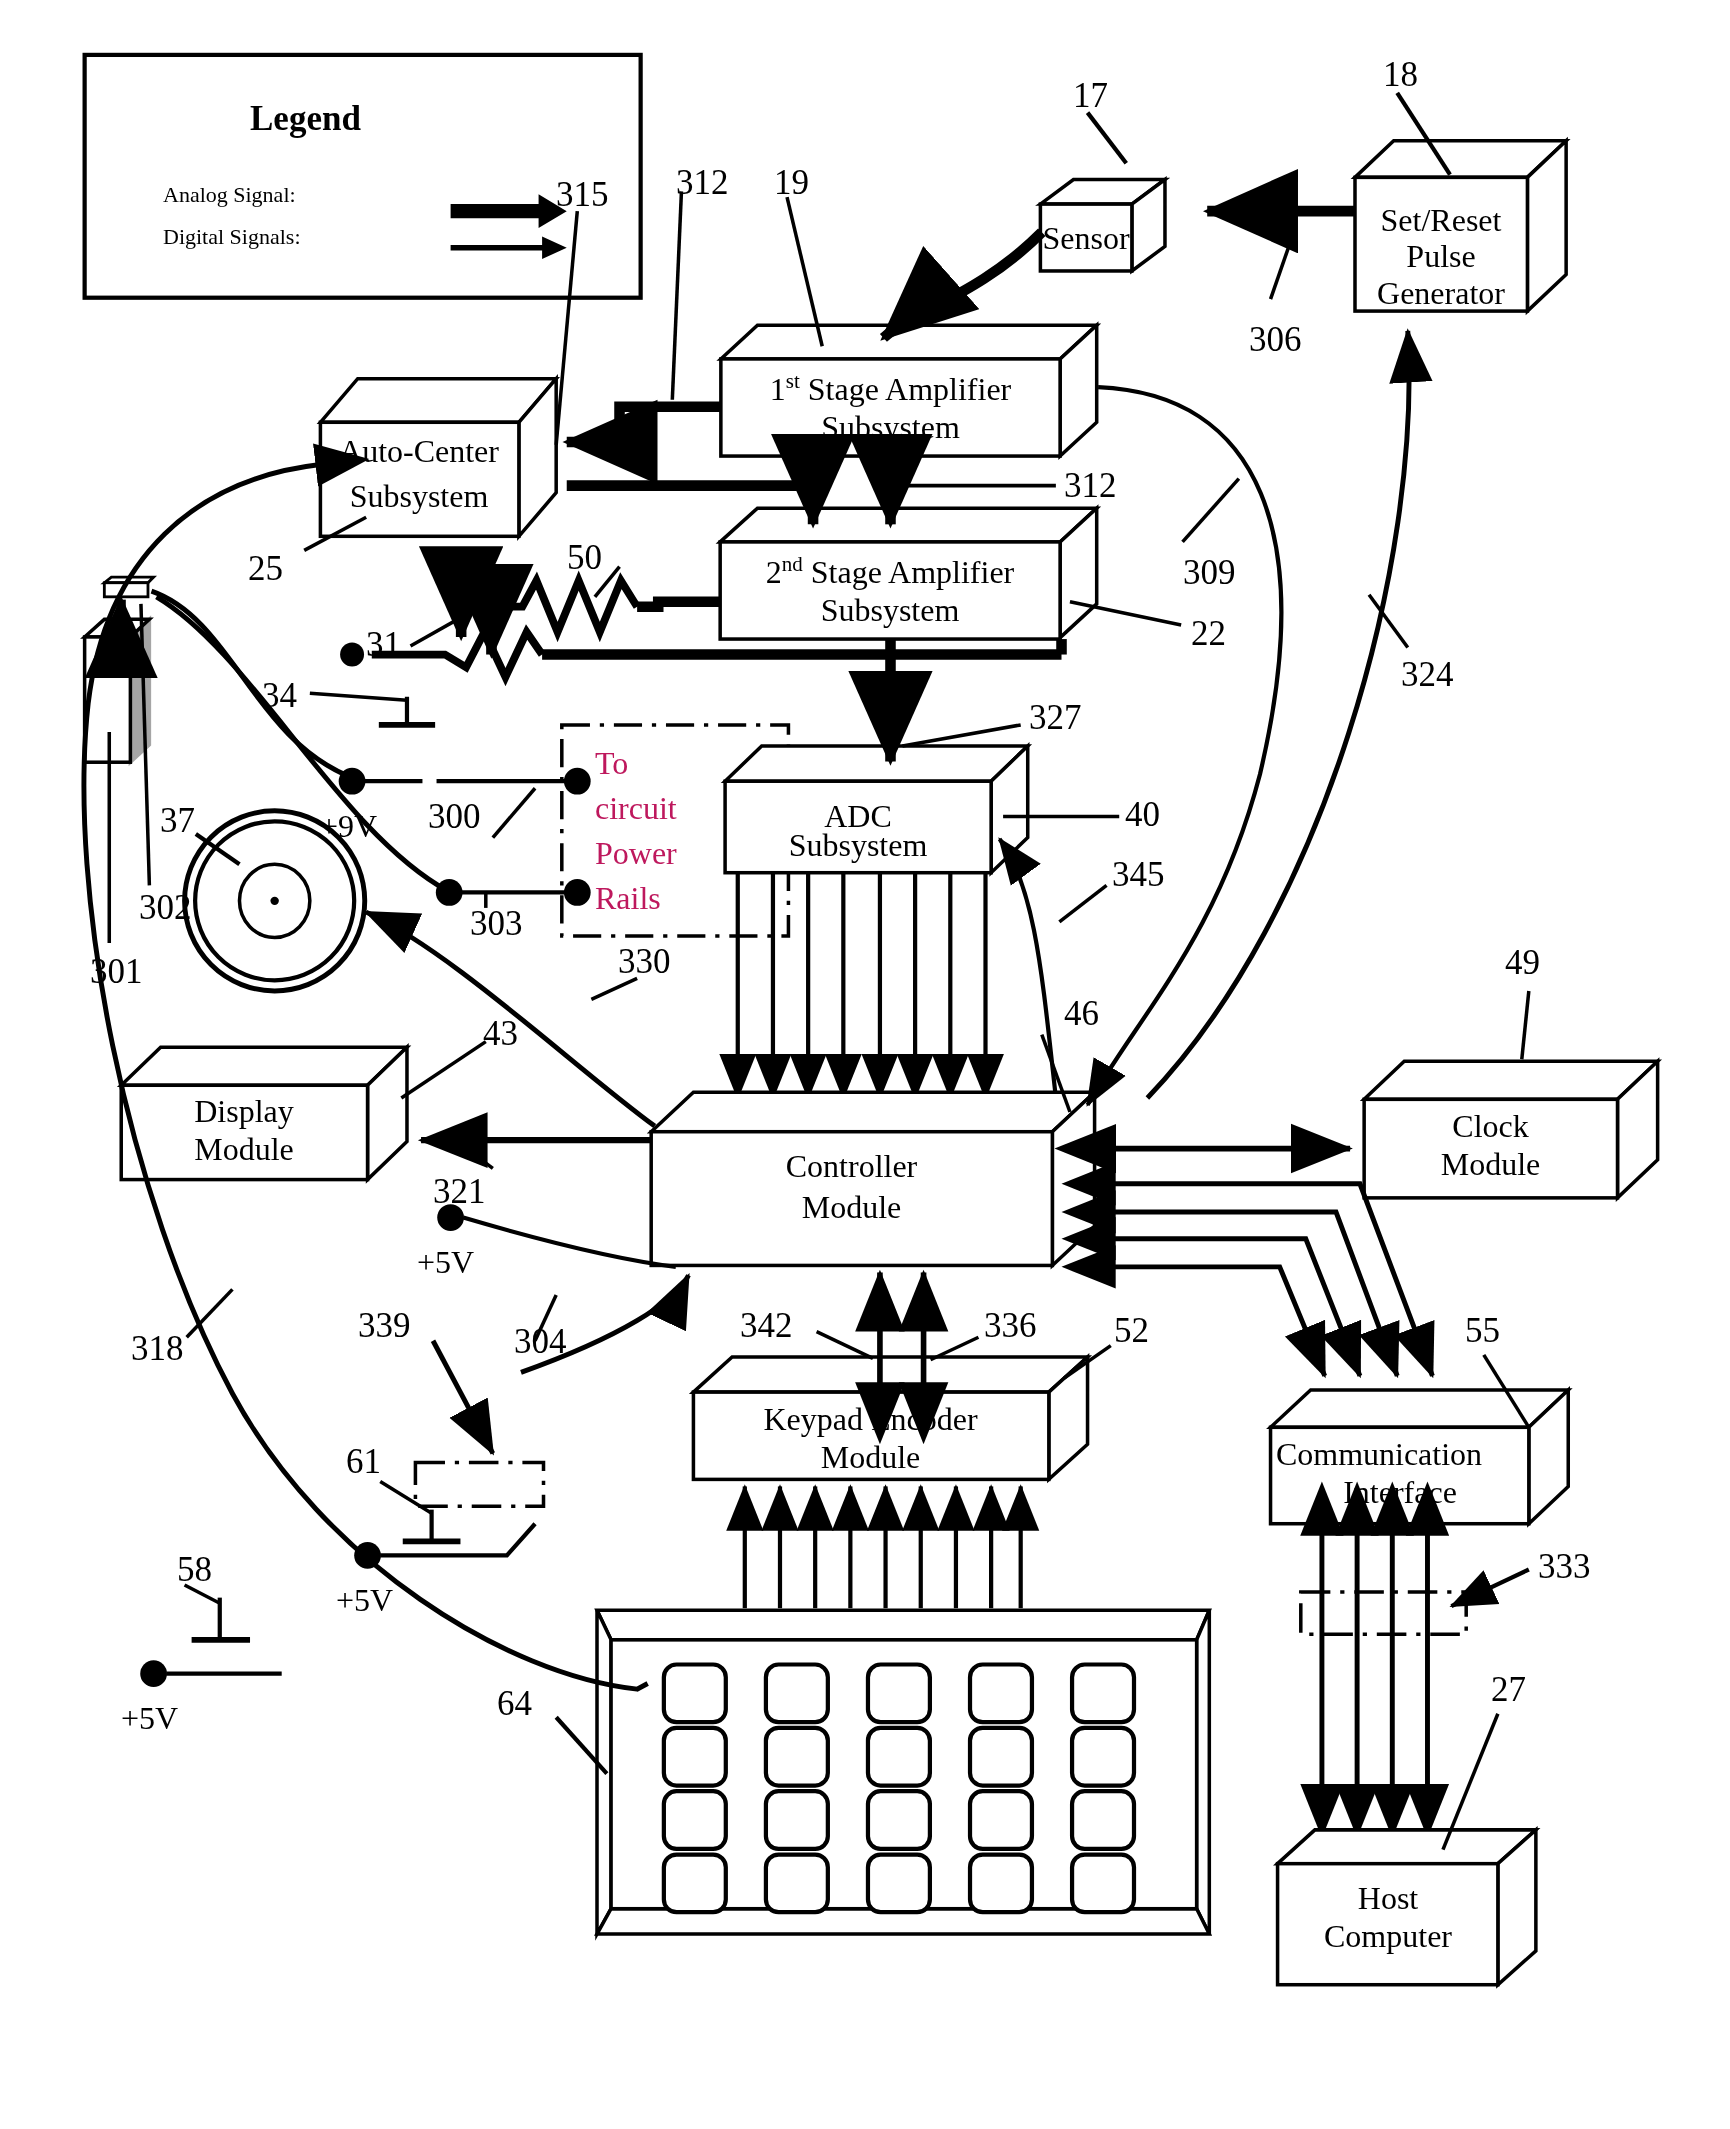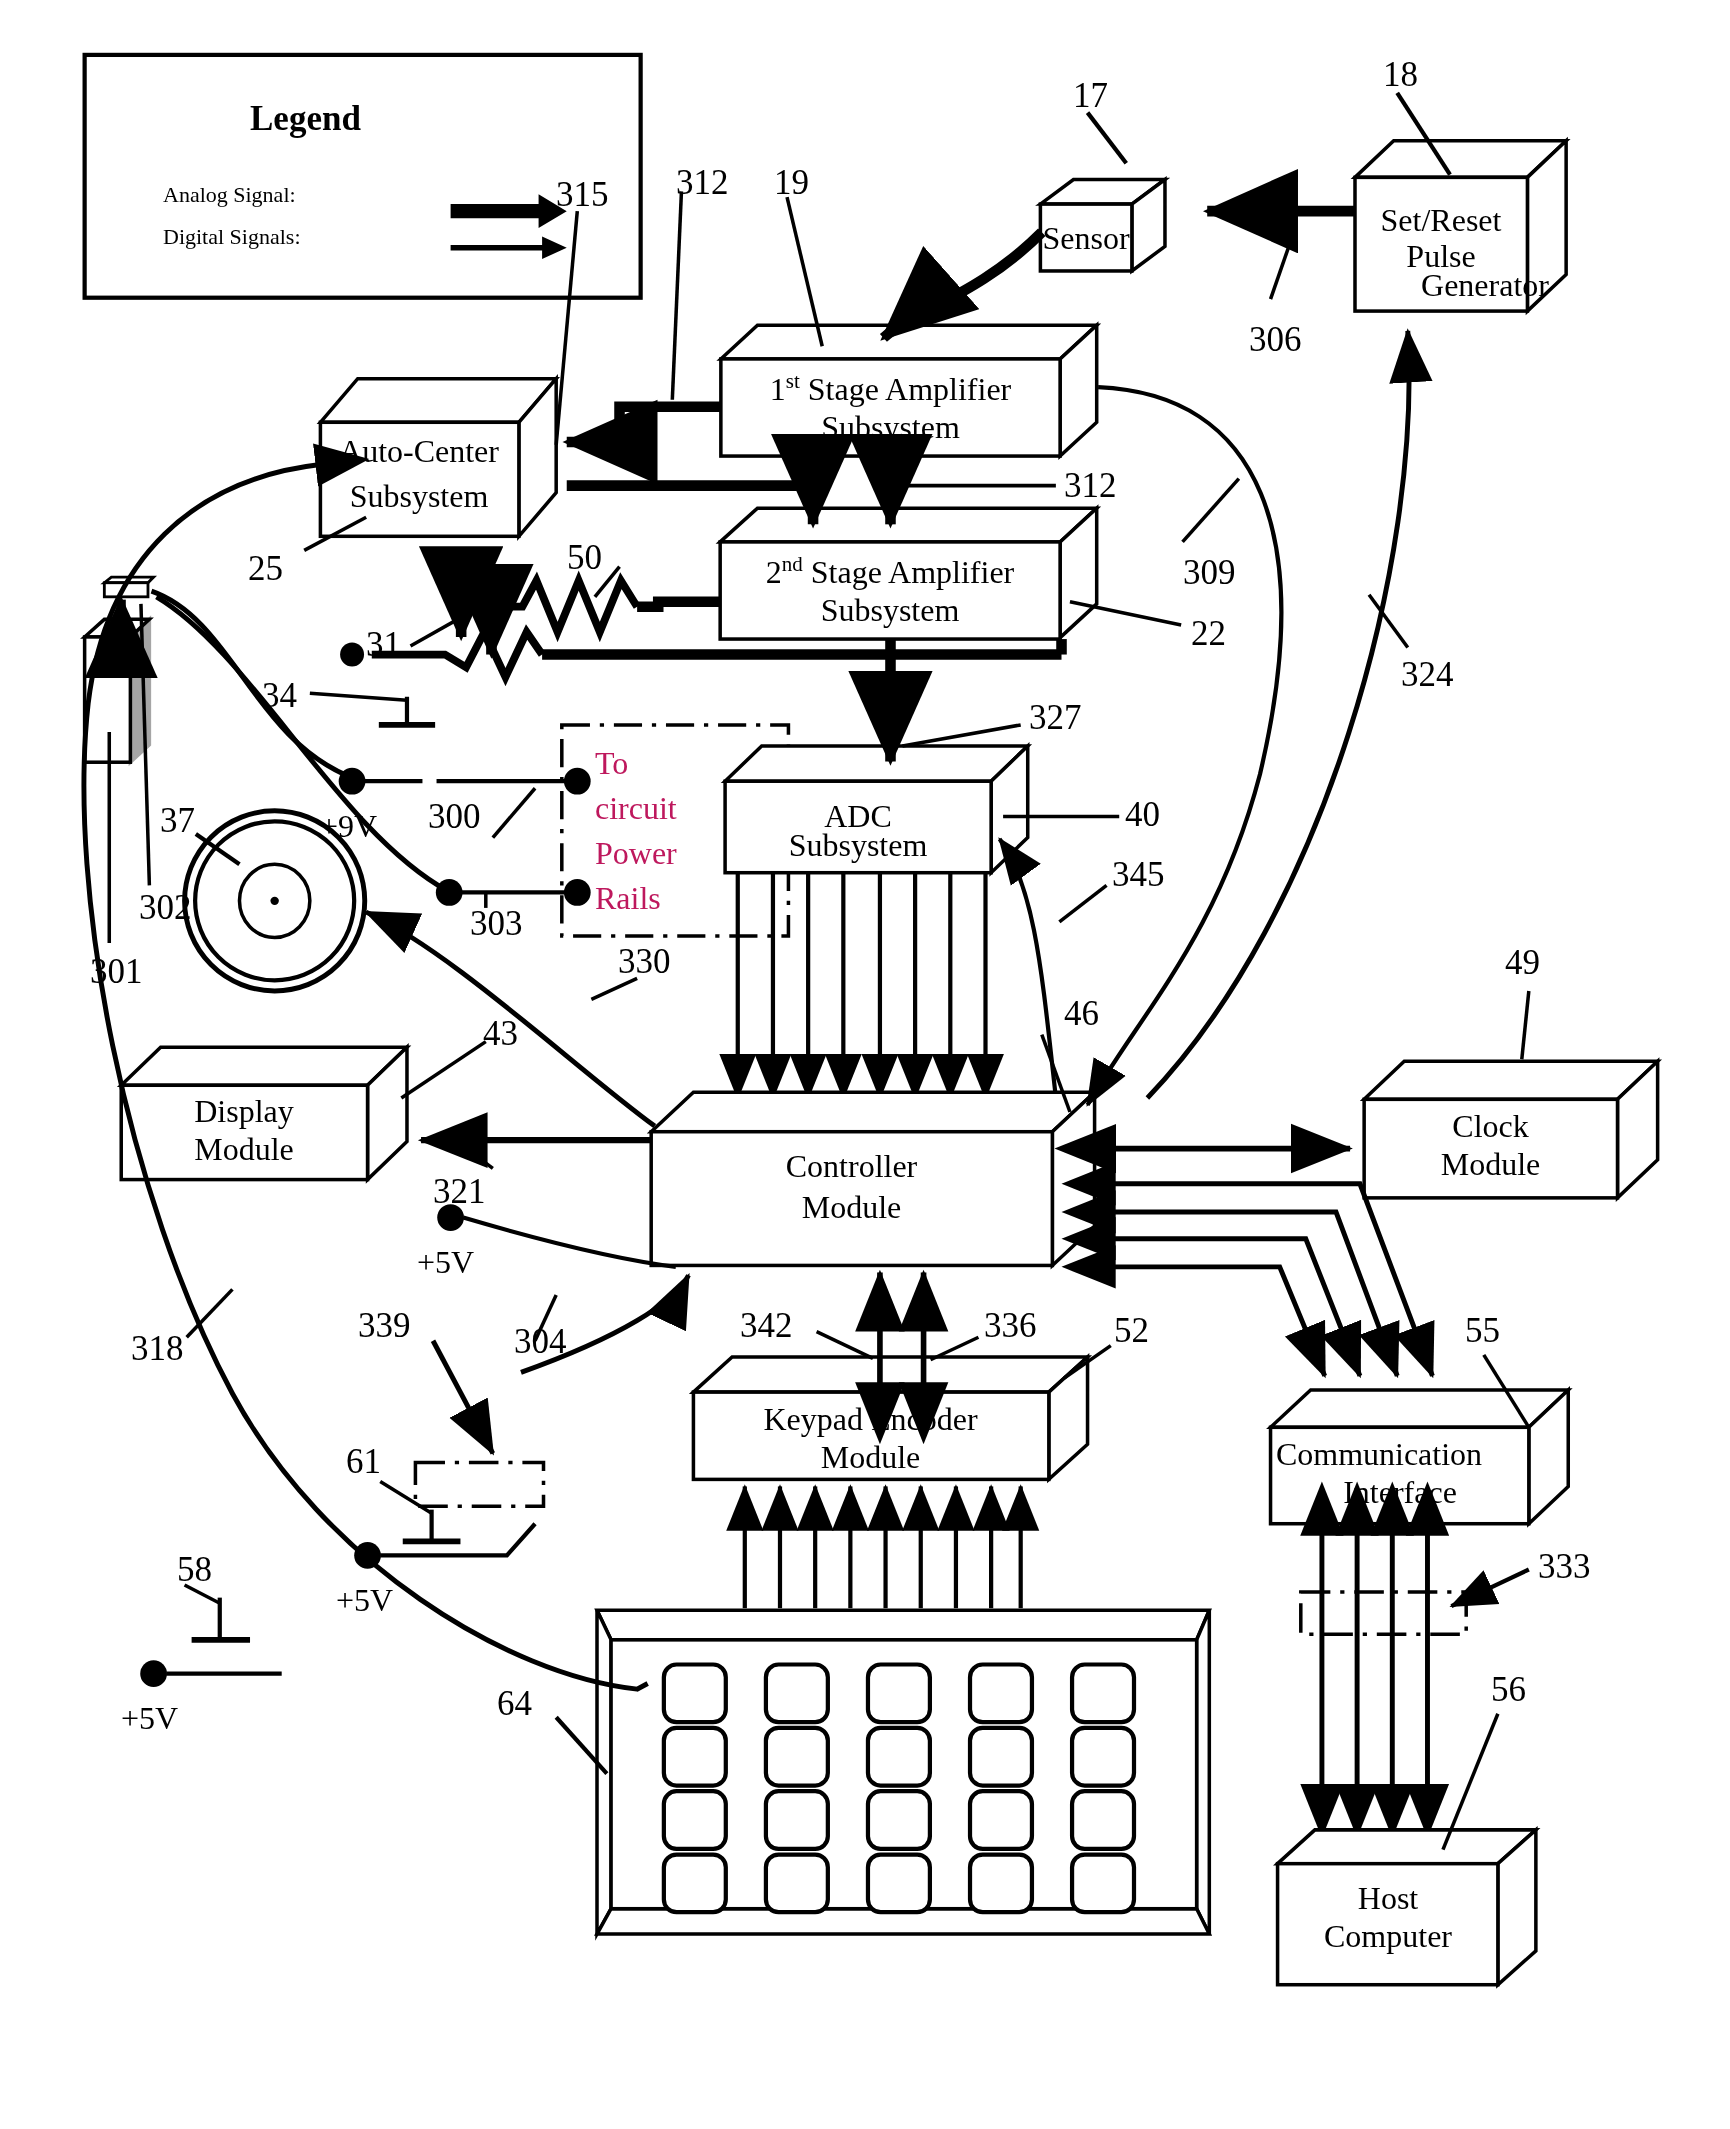--- a/index.html
+++ b/index.html
@@ -326,21 +326,21 @@
   </svg>
 
   <div class="legend-title" style="left:250px;top:99px;">Legend</div>
   <div class="legend-row" style="left:163px;top:182px;">Analog Signal:</div>
   <div class="legend-row" style="left:163px;top:224px;">Digital Signals:</div>
 
   <div class="boxtext" style="left:1040px;top:221px;width:92px;">Sensor</div>
 
   <div class="boxtext" style="left:1355px;top:203px;width:172px;">Set/Reset</div>
   <div class="boxtext" style="left:1355px;top:239px;width:172px;">Pulse</div>
-  <div class="boxtext" style="left:1355px;top:268px;width:172px;margin-left:44px;">Generator</div>
+  <div class="boxtext" style="left:1355px;top:276px;width:172px;">Generator</div>
 
   <div class="boxtext" style="left:721px;top:370px;width:339px;"><span>1</span><span class="sup">st</span><span> Stage Amplifier</span></div>
   <div class="boxtext" style="left:721px;top:410px;width:339px;">Subsystem</div>
 
   <div class="boxtext" style="left:320px;top:434px;width:198px;">Auto-Center</div>
   <div class="boxtext" style="left:320px;top:479px;width:198px;">Subsystem</div>
 
   <div class="boxtext" style="left:720px;top:553px;width:340px;"><span>2</span><span class="sup">nd</span><span> Stage Amplifier</span></div>
   <div class="boxtext" style="left:720px;top:593px;width:340px;">Subsystem</div>
 
@@ -405,17 +405,17 @@
   <div class="ref" style="left:131px;top:1329px;">318</div>
   <div class="ref" style="left:514px;top:1322px;">304</div>
   <div class="ref" style="left:358px;top:1306px;">339</div>
   <div class="ref" style="left:740px;top:1306px;">342</div>
   <div class="ref" style="left:984px;top:1306px;">336</div>
   <div class="ref" style="left:1114px;top:1311px;">52</div>
   <div class="ref" style="left:1465px;top:1311px;">55</div>
   <div class="ref" style="left:346px;top:1442px;">61</div>
   <div class="ref" style="left:1538px;top:1547px;">333</div>
   <div class="ref" style="left:177px;top:1550px;">58</div>
-  <div class="ref" style="left:1491px;top:1670px;">56</div>
+  <div class="ref" style="left:1491px;top:1670px;">27</div>
   <div class="ref" style="left:497px;top:1684px;">64</div>
 
 </div>
 
 
 </body></html>

